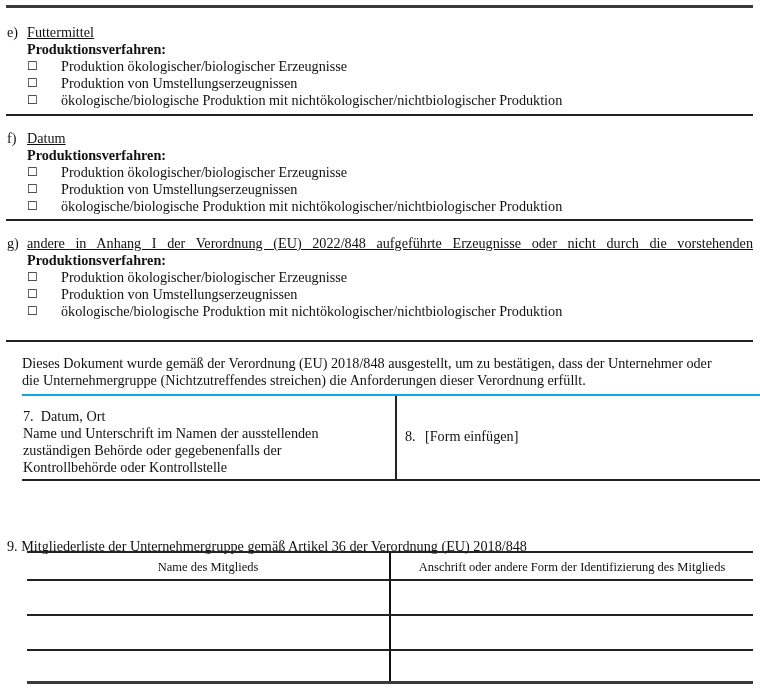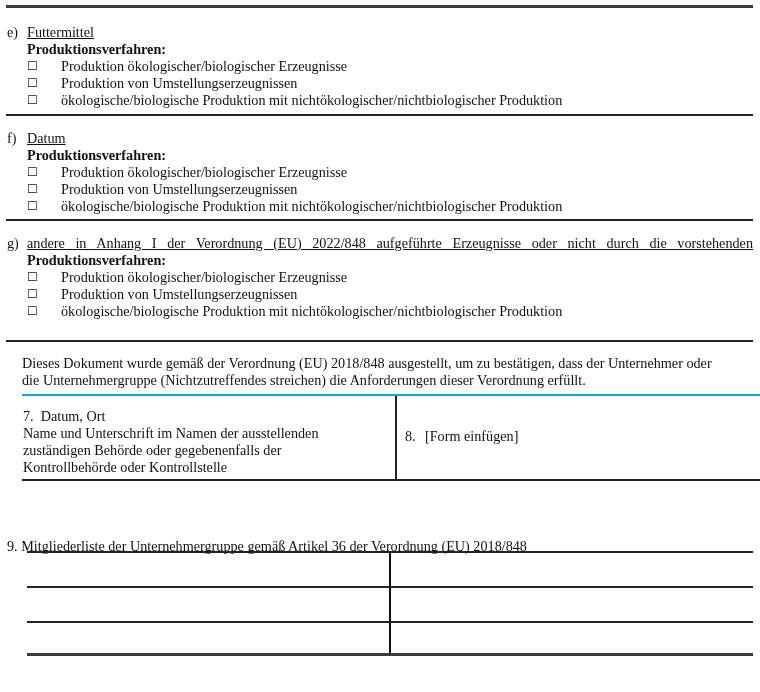--- a/index.html
+++ b/index.html
@@ -125,20 +125,24 @@
     <span class="num">8.</span>
     <div class="txt">
       <span>[Form einfügen]</span>
     </div>
   </div>
 </div>
 
 <div class="sec9-title">9.  Mitgliederliste der Unternehmergruppe gemäß Artikel 36 der Verordnung (EU) 2018/848</div>
 
 <div class="tbl">
+  <div class="row hdr">
+    <div class="c1">Name des Mitglieds</div>
+    <div class="c2">Anschrift oder andere Form der Identifizierung des Mitglieds</div>
+  </div>
   <div class="row body">
     <div class="c1"></div>
     <div class="c2"></div>
   </div>
   <div class="row body">
     <div class="c1"></div>
     <div class="c2"></div>
   </div>
   <div class="row body">
     <div class="c1"></div>

